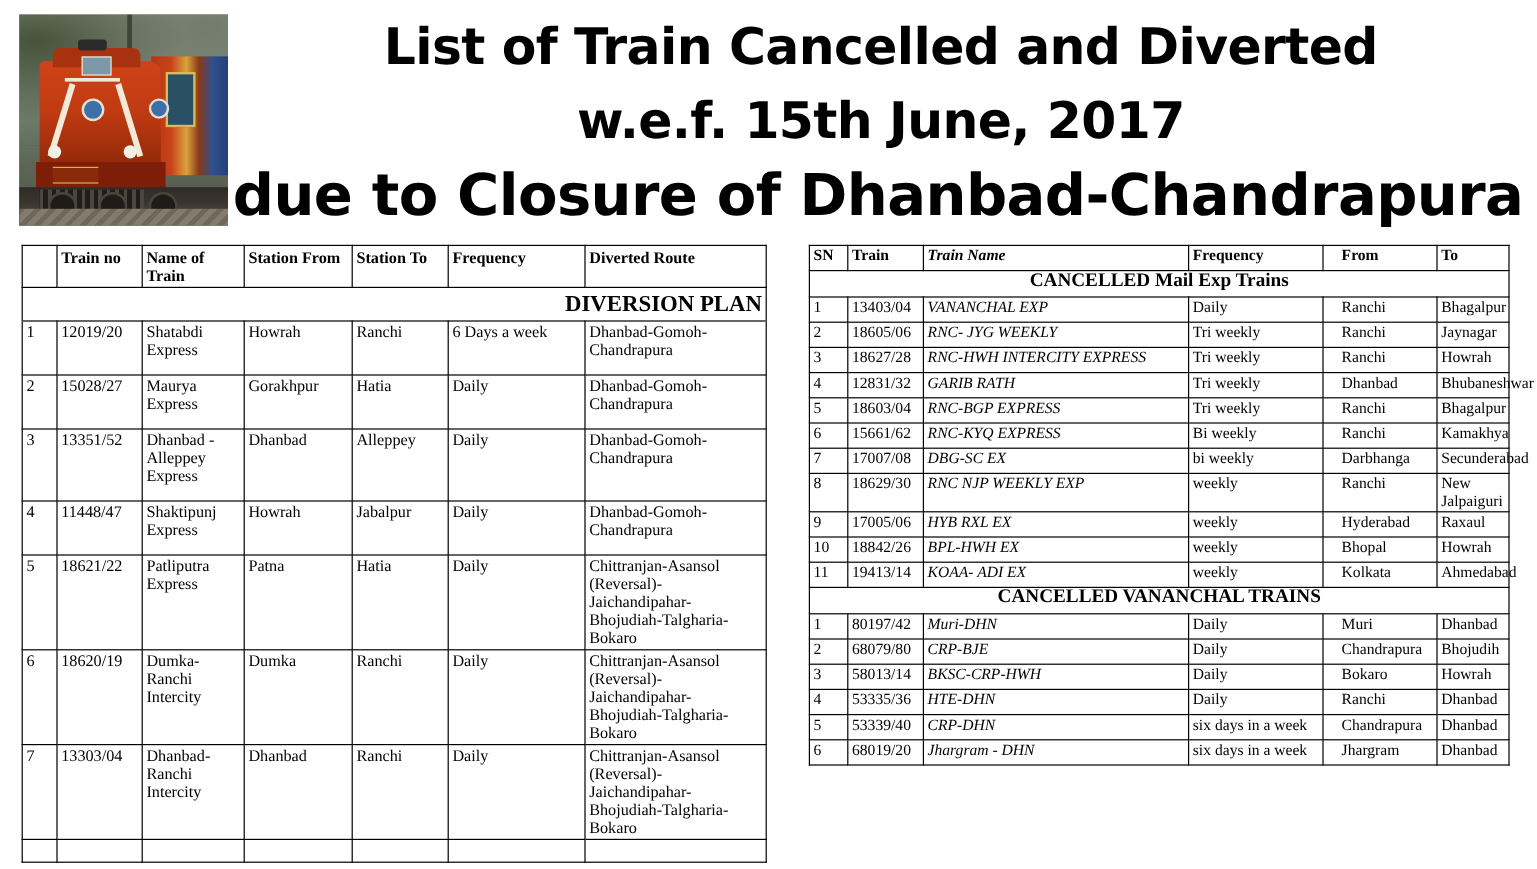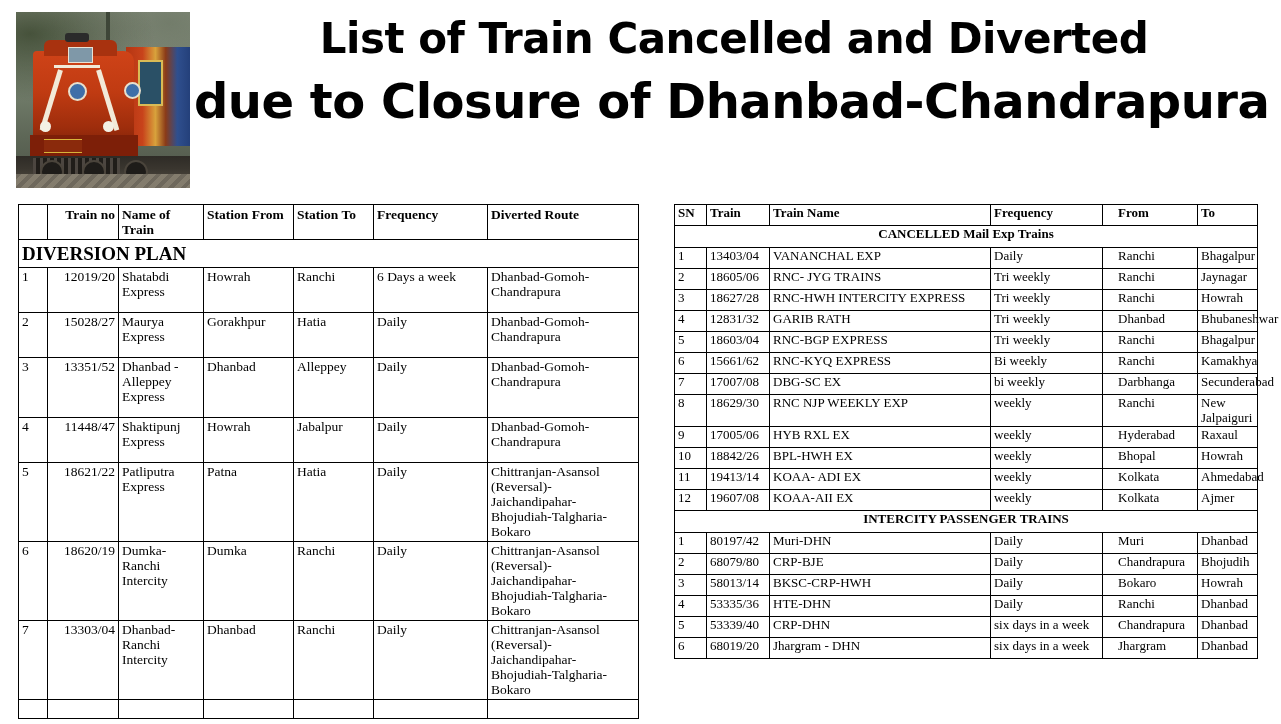--- a/index.html
+++ b/index.html
@@ -193,21 +193,21 @@
   
   #diversion-table {
     position: absolute;
     left: 18px;
     top: 204px;
     width: 621px;
     font-size: 13.5px;
     line-height: 15px;
   }
   #diversion-table .banner-main {
-    text-align: left;
+    text-align: right;
     font-weight: bold;
     font-size: 19px;
     line-height: 22px;
     padding-top: 3px;
     border-bottom: none;
   }
   #diversion-table .banner-sub {
     text-align: center;
     font-weight: bold;
     font-size: 13px;
@@ -216,21 +216,21 @@
     border-top: none;
   }
   #diversion-table thead td {
     font-weight: bold;
     font-size: 13.5px;
     line-height: 15px;
     padding-top: 2px;
     padding-bottom: 2px;
   }
   #diversion-table td.c-sn   { width: 22px; }
-  #diversion-table td.c-no   { width: 64px; text-align: right; }
+  #diversion-table td.c-no   { width: 64px; }
   #diversion-table td.c-name { width: 78px; }
   #diversion-table td.c-from { width: 83px; }
   #diversion-table td.c-to   { width: 73px; }
   #diversion-table td.c-freq { width: 107px; }
   #diversion-table td.c-route{ width: auto; }
   .h-45 { height: 45px; }
   .h-60 { height: 60px; }
   .h-66 { height: 66px; }
   .h-blank { height: 14px; }
 
@@ -243,29 +243,29 @@
     font-size: 13px;
     line-height: 15px;
   }
   #cancelled-table td {
     height: 19px;
     padding: 0px 3px 1px 3px;
   }
   #cancelled-table .section-banner {
     text-align: center;
     font-weight: bold;
-    font-size: 13px;
+    font-size: 16px;
     height: 20px;
   }
   #cancelled-table thead td {
     font-weight: bold;
   }
   #cancelled-table td.r-sn    { width: 25px; }
   #cancelled-table td.r-train { width: 56px; }
-  #cancelled-table td.r-name  { width: 214px; }
+  #cancelled-table td.r-name  { width: 214px; font-style: italic; }
   #cancelled-table td.r-freq  { width: 105px; }
   #cancelled-table td.r-from  { width: 76px; padding-left: 15px; }
   #cancelled-table td.r-to    { width: auto; }
 </style>
 </head>
 <body>
 
 <div id="header">
 
   <div id="train-photo">
@@ -289,20 +289,21 @@
     <div class="ph-undercar"></div>
     <div class="ph-grill"></div>
     <div class="ph-wheel" style="left:14%"></div>
     <div class="ph-wheel" style="left:38%"></div>
     <div class="ph-wheel" style="left:62%"></div>
     <div class="ph-ballast"></div>
   </div>
 
   <div id="title-block">
     <span class="tline" id="title-line-1">List of Train Cancelled and Diverted</span>
+    <span class="tline" id="title-line-2">w.e.f. 15th June, 2017</span>
     <span class="tline" id="title-line-3">due to Closure of Dhanbad-Chandrapura Section</span>
   </div>
 </div>
 
 <table id="diversion-table">
   <tbody>
     <tr>
       <td class="banner-main" colspan="7">DIVERSION PLAN</td>
     </tr>
   </tbody>
@@ -414,21 +415,21 @@
         <td class="r-sn">1</td>
         <td class="r-train">13403/04</td>
         <td class="r-name">VANANCHAL EXP</td>
         <td class="r-freq">Daily</td>
         <td class="r-from">Ranchi</td>
         <td class="r-to">Bhagalpur</td>
       </tr>
       <tr>
         <td class="r-sn">2</td>
         <td class="r-train">18605/06</td>
-        <td class="r-name">RNC- JYG TRAINS</td>
+        <td class="r-name">RNC- JYG WEEKLY</td>
         <td class="r-freq">Tri weekly</td>
         <td class="r-from">Ranchi</td>
         <td class="r-to">Jaynagar</td>
       </tr>
       <tr>
         <td class="r-sn">3</td>
         <td class="r-train">18627/28</td>
         <td class="r-name">RNC-HWH INTERCITY EXPRESS</td>
         <td class="r-freq">Tri weekly</td>
         <td class="r-from">Ranchi</td>
@@ -491,32 +492,24 @@
         <td class="r-to">Howrah</td>
       </tr>
       <tr>
         <td class="r-sn">11</td>
         <td class="r-train">19413/14</td>
         <td class="r-name">KOAA- ADI EX</td>
         <td class="r-freq">weekly</td>
         <td class="r-from">Kolkata</td>
         <td class="r-to">Ahmedabad</td>
       </tr>
-      <tr>
-        <td class="r-sn">12</td>
-        <td class="r-train">19607/08</td>
-        <td class="r-name">KOAA-AII EX</td>
-        <td class="r-freq">weekly</td>
-        <td class="r-from">Kolkata</td>
-        <td class="r-to">Ajmer</td>
-      </tr>
     </tbody>
   <tbody>
     <tr>
-      <td class="section-banner" colspan="6">INTERCITY PASSENGER TRAINS</td>
+      <td class="section-banner" colspan="6">CANCELLED VANANCHAL TRAINS</td>
     </tr>
   </tbody>
   <tbody id="cancelled-passenger-body">
       <tr>
         <td class="r-sn">1</td>
         <td class="r-train">80197/42</td>
         <td class="r-name">Muri-DHN</td>
         <td class="r-freq">Daily</td>
         <td class="r-from">Muri</td>
         <td class="r-to">Dhanbad</td>

